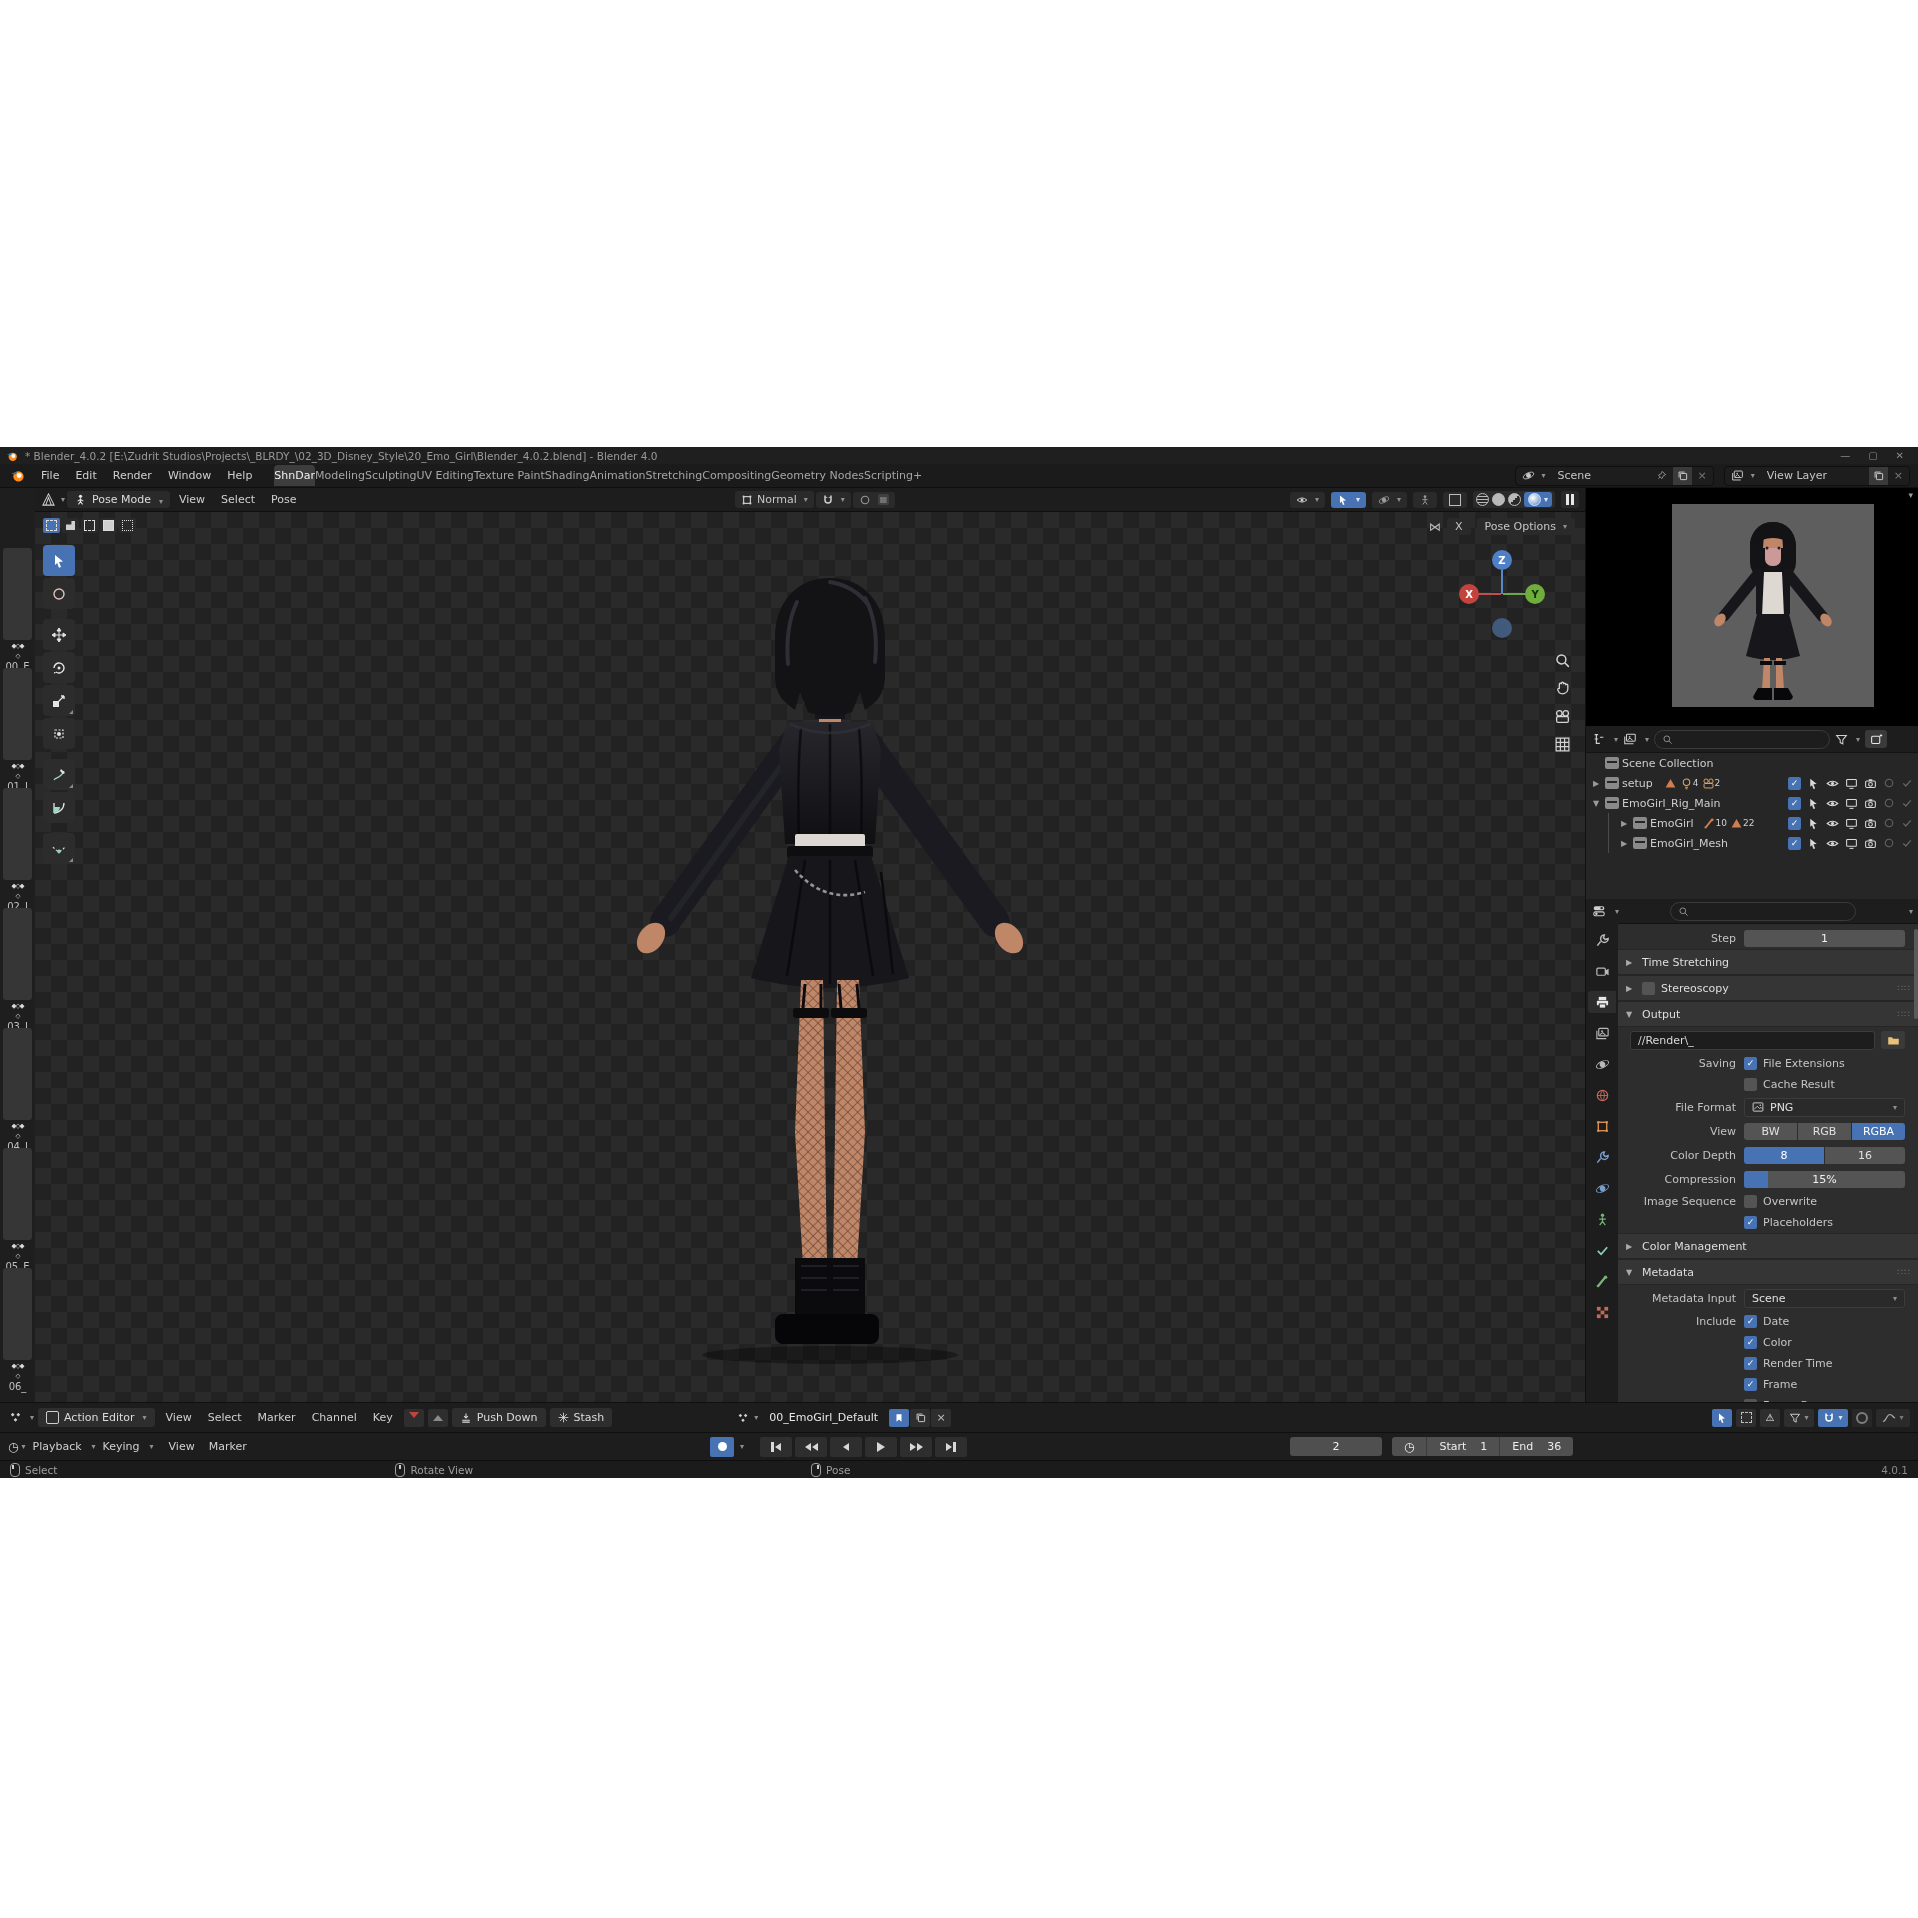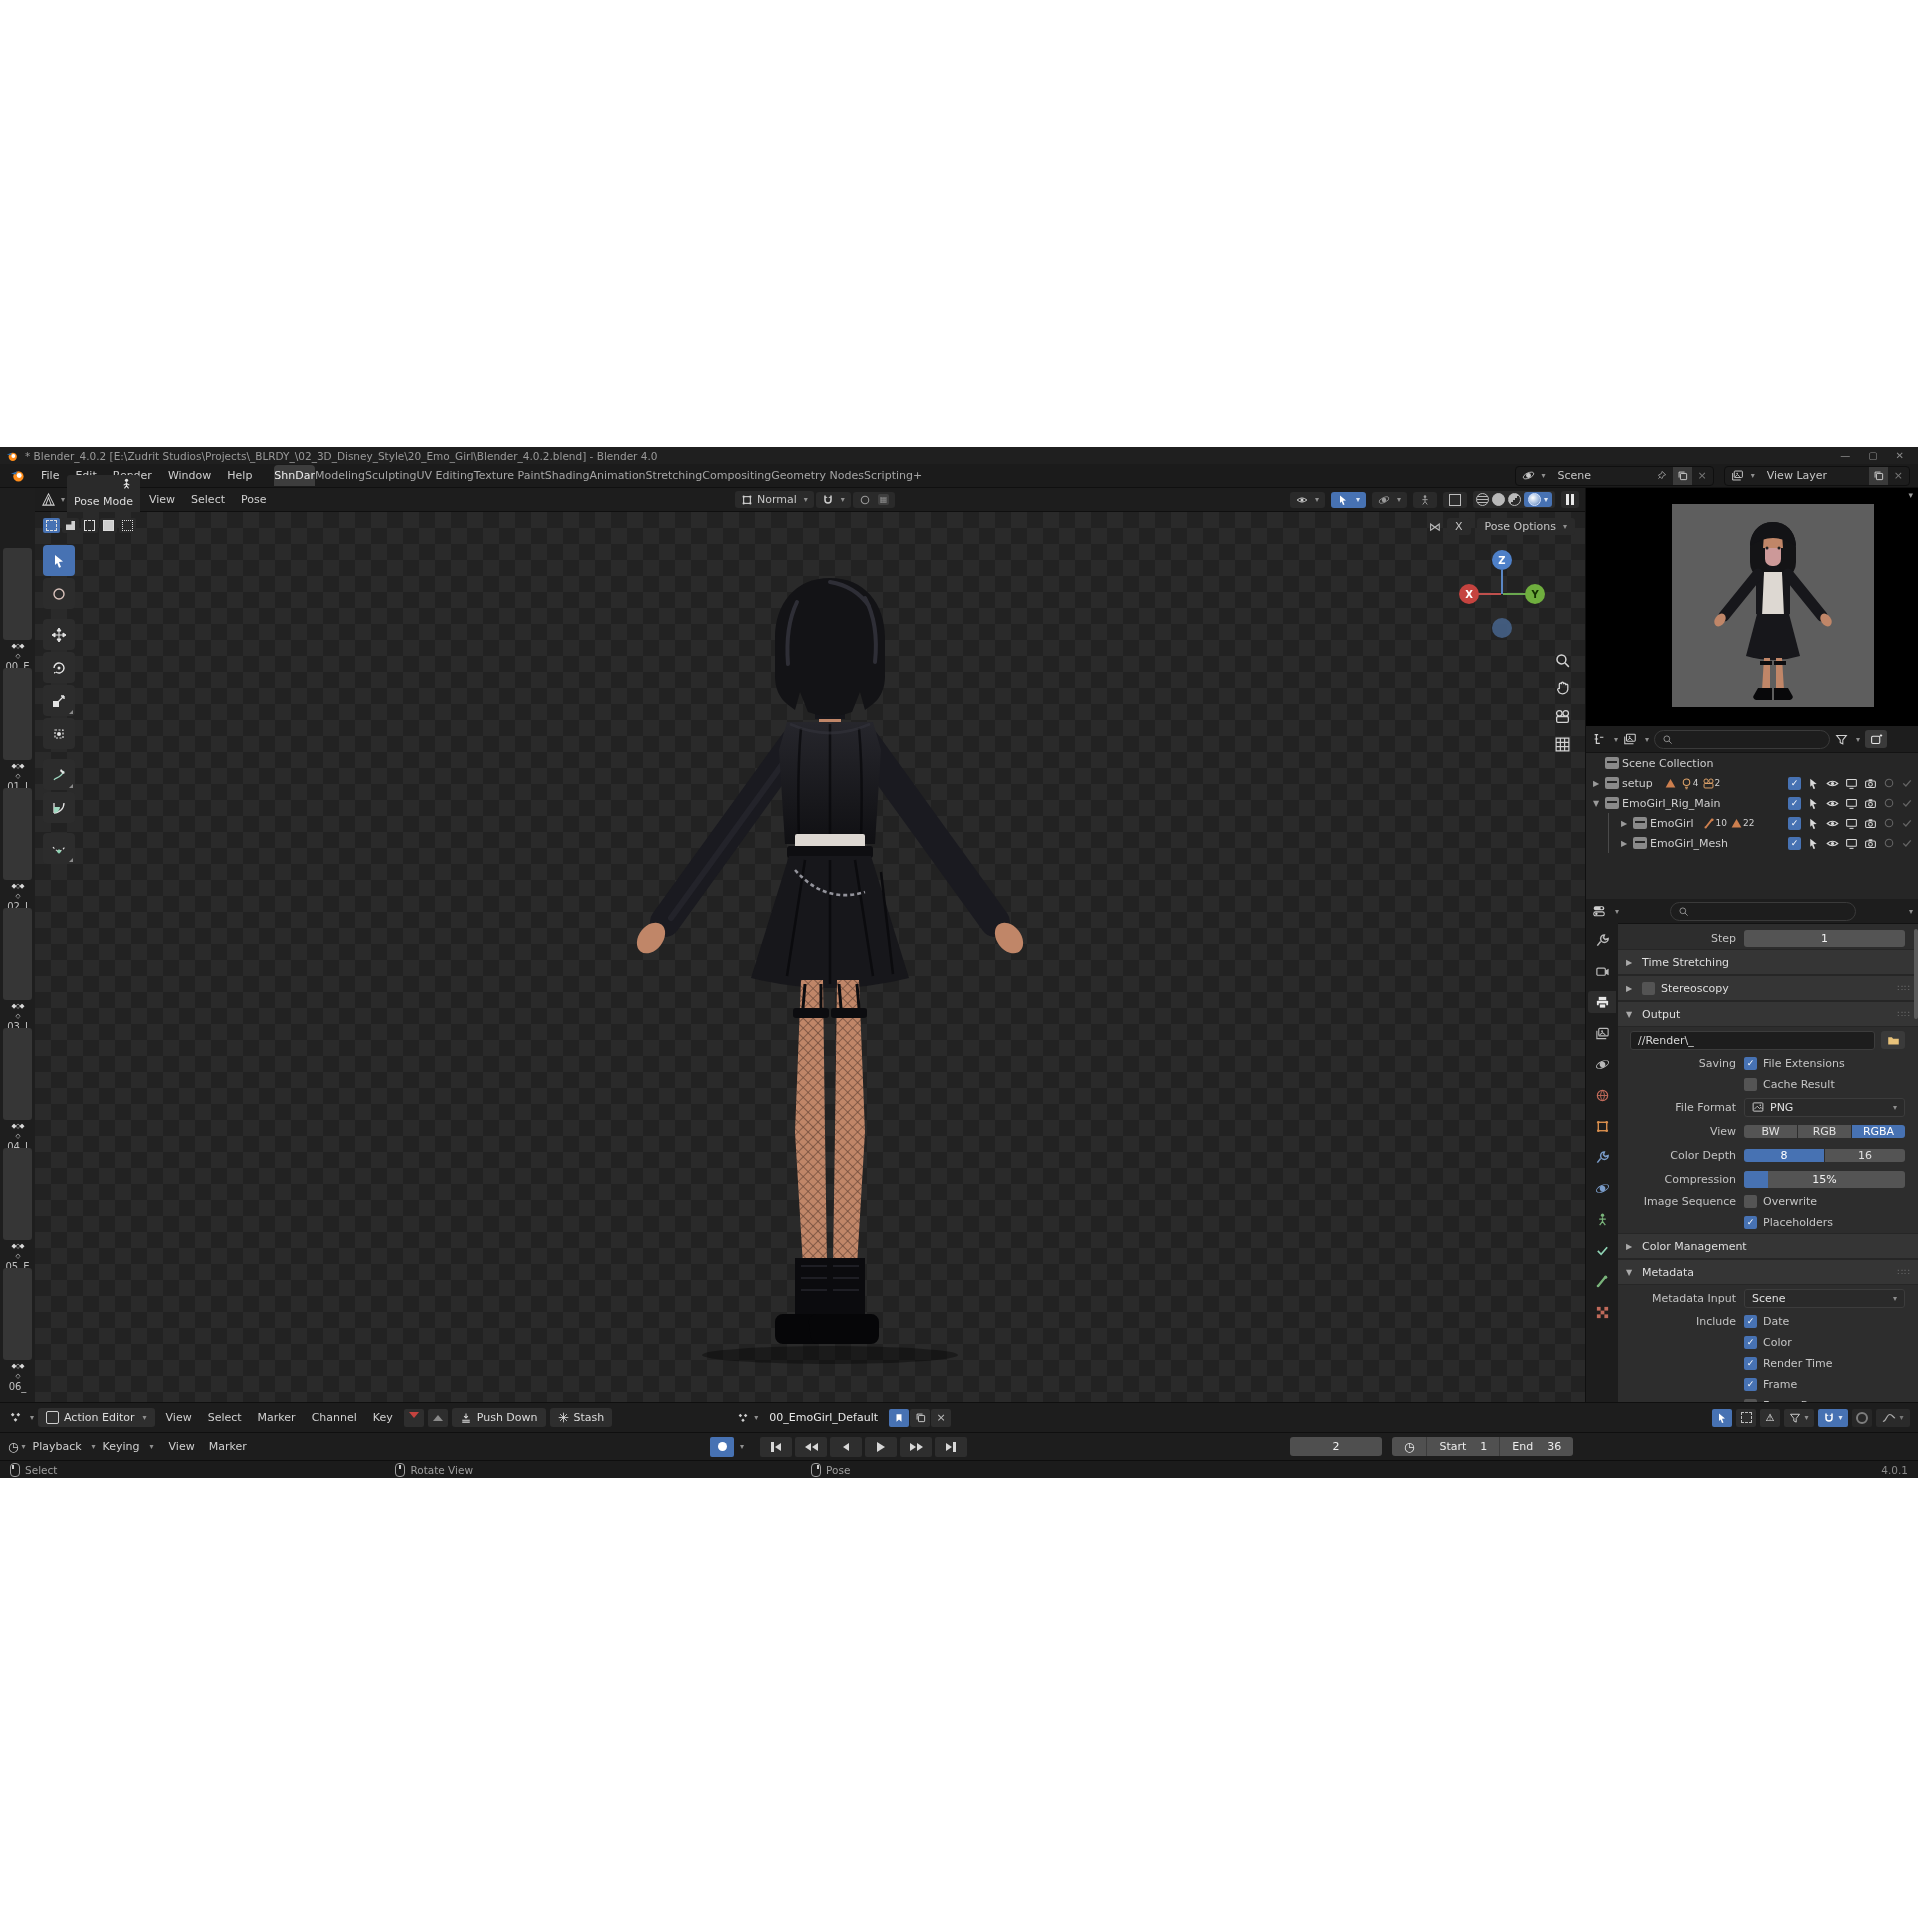--- a/index.html
+++ b/index.html
@@ -43,21 +43,21 @@
   .lslabel{font-size:10px;color:#c0c0c0;margin-top:1px;}
 
   .viewport{position:absolute;left:35px;top:0;width:1550px;height:914px;}
   .vph{position:absolute;left:0;top:0;width:100%;height:24px;background:#1d1d1d;display:flex;align-items:center;padding:0 6px;box-sizing:border-box;border-bottom:1px solid #0f0f0f;}
   .vph .grp{display:flex;align-items:center;gap:2px;}
   .vpbody{position:absolute;left:0;top:24px;width:100%;height:890px;overflow:hidden;
     background-color:#222222;
     background-image:linear-gradient(45deg,#2a2a2a 25%,transparent 25%,transparent 75%,#2a2a2a 75%),
                      linear-gradient(45deg,#2a2a2a 25%,transparent 25%,transparent 75%,#2a2a2a 75%);
     background-size:32px 32px;background-position:0 0,16px 16px;}
-  .modebtn{display:flex;align-items:flex-end;gap:5px;background:#2a2a2a;border-radius:3px;padding:2px 7px;color:#dcdcdc;flex-direction:column;}
+  .modebtn{display:flex;align-items:flex-end;gap:5px;background:#2a2a2a;border-radius:3px;padding:2px 7px;color:#dcdcdc;}
   .hmenu{padding:2px 7px;color:#d0d0d0;}
   .pill{display:flex;align-items:center;background:#2a2a2a;border-radius:3px;padding:2px 6px;gap:4px;}
   .shadebar{display:flex;align-items:center;background:#2a2a2a;border-radius:3px;padding:1px 3px;gap:3px;}
   .sball{width:13px;height:13px;border-radius:50%;border:1.5px solid #b9b9b9;box-sizing:border-box;}
   .sball.solid{background:#b9b9b9;}
   .sball.mat{background:linear-gradient(135deg,#b9b9b9 50%,transparent 50%);}
   .sball.rend{background:radial-gradient(circle at 35% 35%,#fff,#9db8dd 60%,#55709c);border-color:#cfe0ff;}
   .sel-blue{background:#4772b3 !important;}
   .pausebtn{display:flex;gap:2px;background:#2a2a2a;border-radius:3px;padding:3px 5px;}
   .pausebtn i{width:3px;height:11px;background:#e8e8e8;display:block;}
@@ -109,21 +109,21 @@
   .valfield{background:#545454;border-radius:3px;height:17px;flex:1;display:flex;align-items:center;justify-content:center;color:#f0f0f0;}
   .darkfield{background:#1d1d1d;border:1px solid #3c3c3c;border-radius:3px;height:17px;flex:1;display:flex;align-items:center;padding:0 7px;color:#d8d8d8;}
   .dropfield{background:#2a2a2a;border:1px solid #3c3c3c;border-radius:3px;height:17px;flex:1;display:flex;align-items:center;padding:0 7px;gap:6px;color:#e0e0e0;}
   .panelh{display:flex;align-items:center;height:24px;background:#353535;border-top:1px solid #262626;border-bottom:1px solid #262626;padding:0 8px;gap:6px;color:#dedede;}
   .panelh .grip{margin-left:auto;color:#6e6e6e;font-size:9px;letter-spacing:1px;}
   .caret8{color:#aaa;font-size:8px;width:10px;}
   .ckrow{display:flex;align-items:center;gap:6px;height:21px;}
   .slider{position:relative;background:#545454;border-radius:3px;height:17px;flex:1;overflow:hidden;display:flex;align-items:center;justify-content:center;color:#f0f0f0;}
   .slider .fill{position:absolute;left:0;top:0;bottom:0;background:#4772b3;}
   .slider span{position:relative;}
-  .segrow{display:flex;flex:1;gap:1px;height:17px;align-items:center;}
+  .segrow{display:flex;flex:1;gap:1px;height:17px;}
   .segrow .seg{flex:1;}
   .segrow .seg:first-child{border-radius:3px 0 0 3px;}
   .segrow .seg:last-child{border-radius:0 3px 3px 0;}
   .pscroll{position:absolute;right:1px;top:30px;width:4px;height:90px;background:#5a5a5a;border-radius:2px;}
 
   
   .dope{position:absolute;left:0;top:955px;width:1918px;height:30px;background:#1d1d1d;border-top:1px solid #0f0f0f;display:flex;align-items:center;padding:0 8px;box-sizing:border-box;gap:4px;}
   .dbtn{display:flex;align-items:center;gap:5px;background:#2e2e2e;border-radius:3px;padding:3px 8px;color:#dcdcdc;}
   .dope .menus{display:flex;gap:2px;}
   .tinybtn{width:20px;height:18px;background:#2e2e2e;border-radius:2px;display:flex;align-items:center;justify-content:center;}

